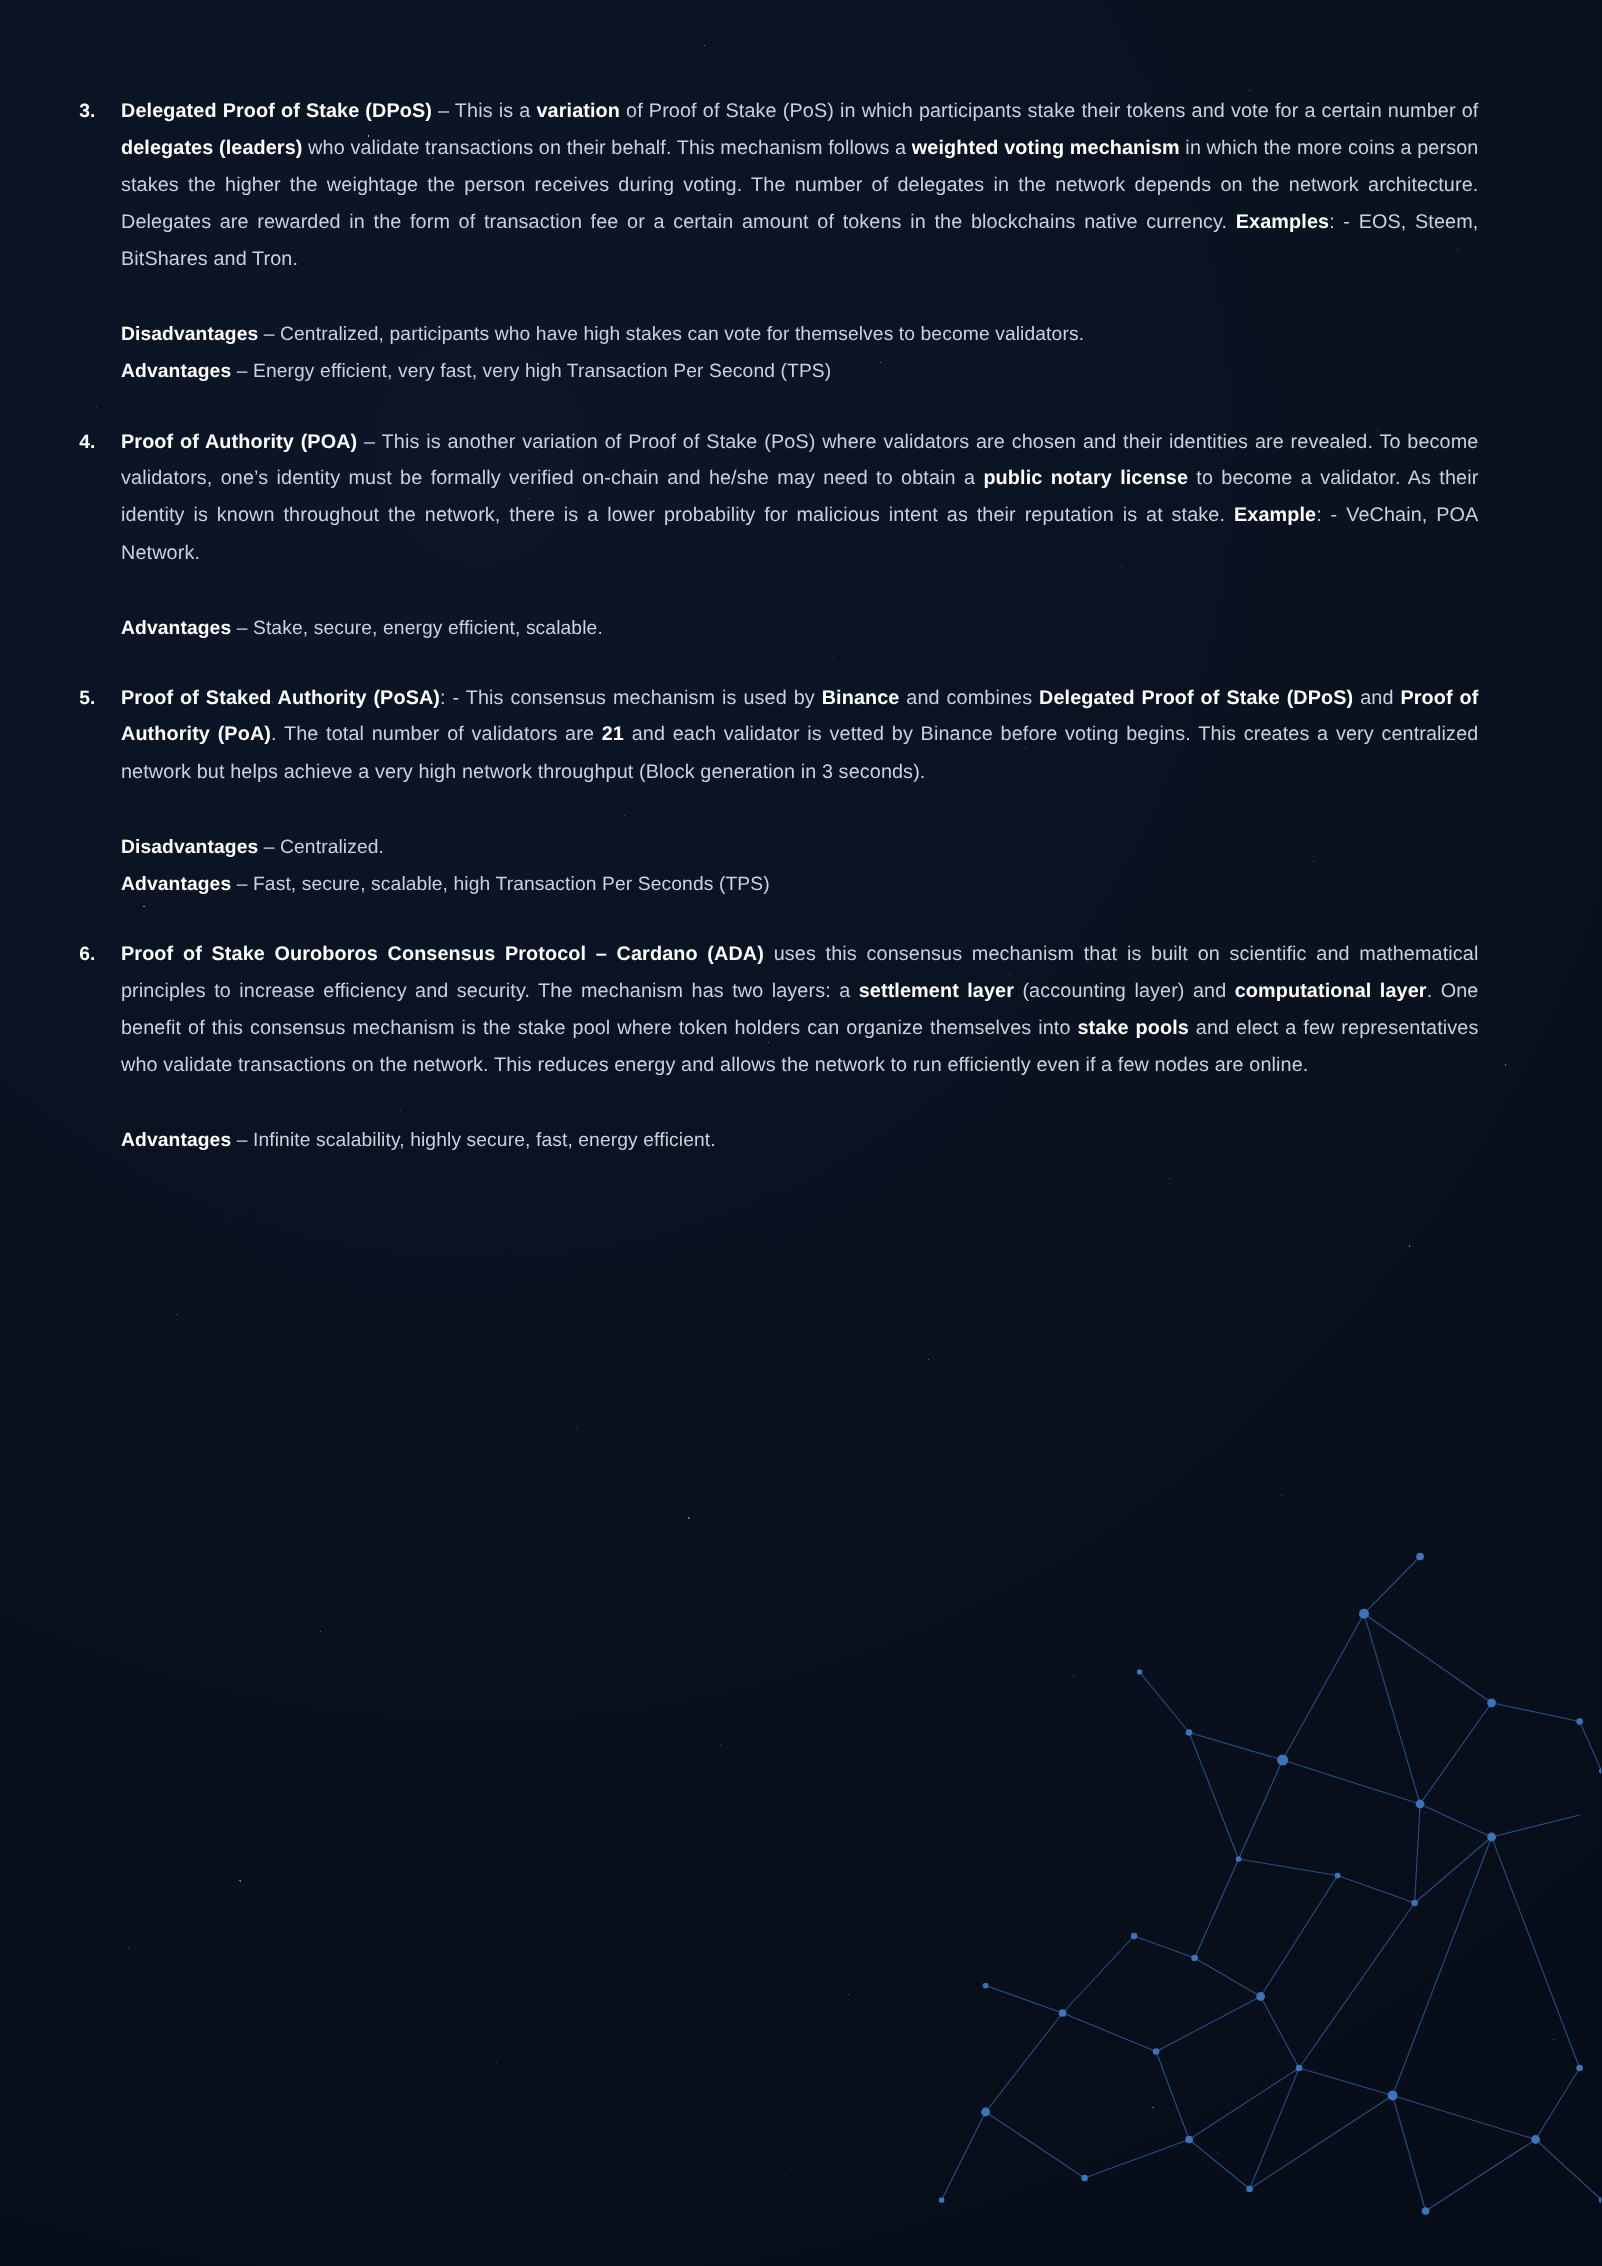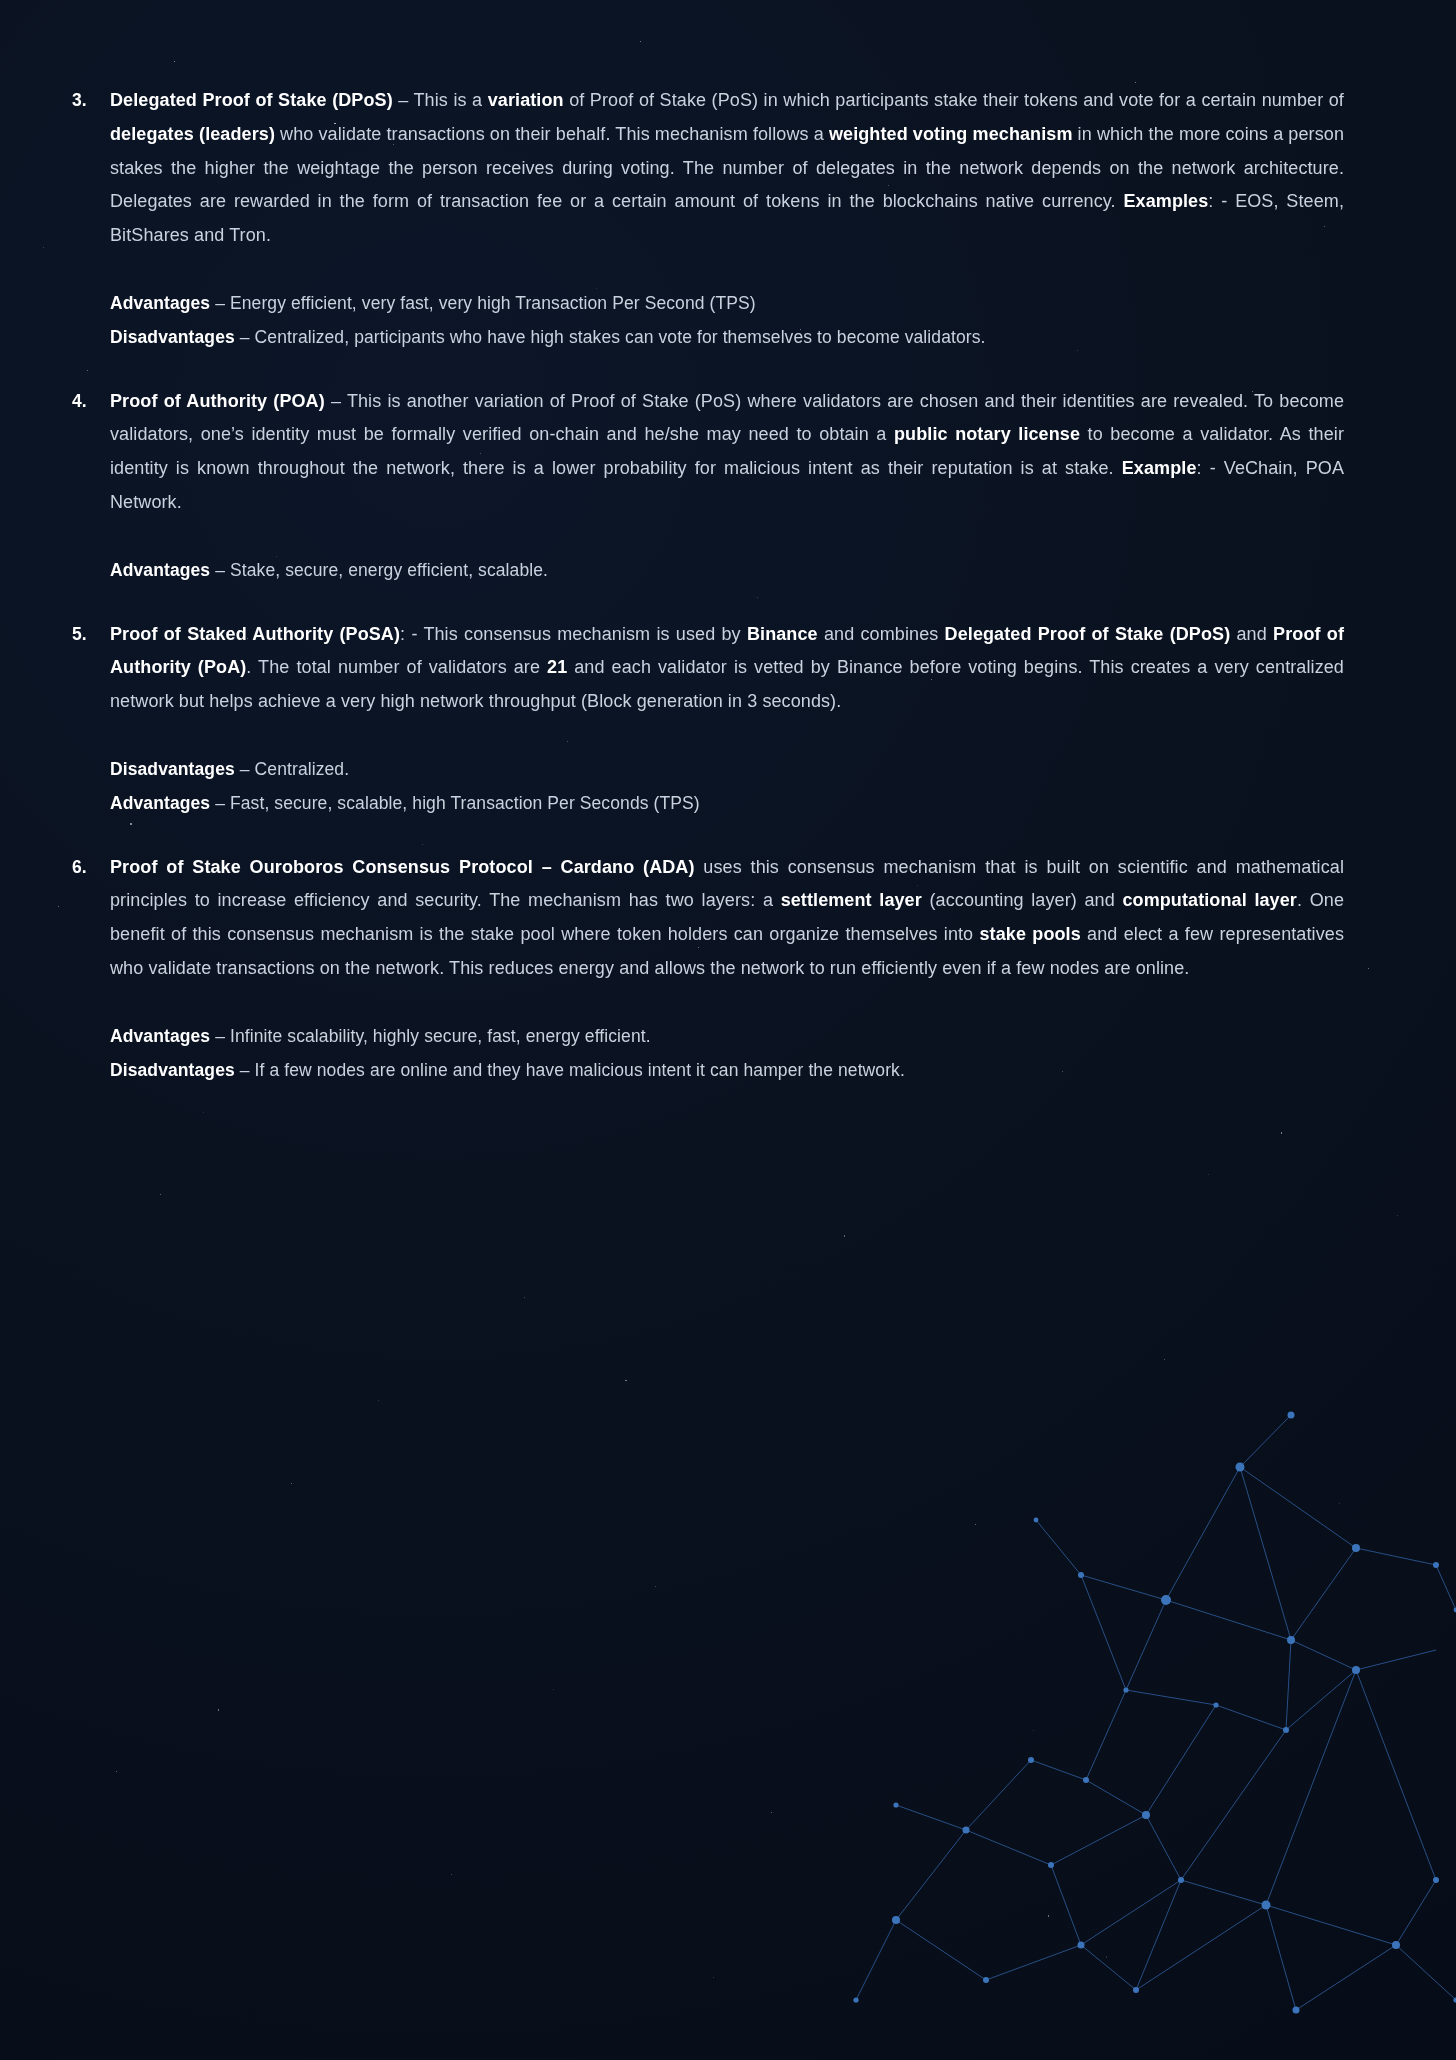--- a/index.html
+++ b/index.html
@@ -196,25 +196,25 @@
 
   <div class="content">
     <ol class="items">
 
       <li class="item">
         <p class="para">
           <span class="b">Delegated Proof of Stake (DPoS)</span><span><span> – This is a </span><span class="b">variation</span><span> of Proof of Stake (PoS) in which participants stake their tokens and vote for a certain number of </span><span class="b">delegates (leaders)</span><span> who validate transactions on their behalf. This mechanism follows a </span><span class="b">weighted voting mechanism</span><span> in which the more coins a person stakes the higher the weightage the person receives during voting. The number of delegates in the network depends on the network architecture. Delegates are rewarded in the form of transaction fee or a certain amount of tokens in the blockchains native currency. </span><span class="b">Examples</span><span>: - EOS, Steem, BitShares and Tron.</span></span>
         </p>
         <div class="adv-block">
           <p class="adv-line">
+            <span class="b">Disadvantages</span><span> – Centralized, participants who have high stakes can vote for themselves to become validators.</span>
+          </p>
+          <p class="adv-line">
             <span class="b">Advantages</span><span> – Energy efficient, very fast, very high Transaction Per Second (TPS)</span>
           </p>
-          <p class="adv-line">
-            <span class="b">Disadvantages</span><span> – Centralized, participants who have high stakes can vote for themselves to become validators.</span>
-          </p>
         </div>
       </li>
 
       <li class="item">
         <p class="para">
           <span class="b">Proof of Authority (POA)</span><span><span> – This is another variation of Proof of Stake (PoS) where validators are chosen and their identities are revealed. To become validators, one’s identity must be formally verified on-chain and he/she may need to obtain a </span><span class="b">public notary license</span><span> to become a validator. As their identity is known throughout the network, there is a lower probability for malicious intent as their reputation is at stake. </span><span class="b">Example</span><span>: - VeChain, POA Network.</span></span>
         </p>
         <div class="adv-block">
           <p class="adv-line">
             <span class="b">Advantages</span><span> – Stake, secure, energy efficient, scalable.</span>
@@ -236,22 +236,19 @@
         </div>
       </li>
 
       <li class="item">
         <p class="para">
           <span class="b">Proof of Stake Ouroboros Consensus Protocol – Cardano (ADA)</span><span><span> uses this consensus mechanism that is built on scientific and mathematical principles to increase efficiency and security. The mechanism has two layers: a </span><span class="b">settlement layer</span><span> (accounting layer) and </span><span class="b">computational layer</span><span>. One benefit of this consensus mechanism is the stake pool where token holders can organize themselves into </span><span class="b">stake pools</span><span> and elect a few representatives who validate transactions on the network. This reduces energy and allows the network to run efficiently even if a few nodes are online.</span></span>
         </p>
         <div class="adv-block">
           <p class="adv-line">
             <span class="b">Advantages</span><span> – Infinite scalability, highly secure, fast, energy efficient.</span>
-          </p>
-          <p class="adv-line nj">
-            <span class="b">Disadvantages</span><span> – If a few nodes are online and they have malicious intent it can hamper the network.</span>
           </p>
         </div>
       </li>
 
     </ol>
   </div>
 </div>
 
 </body></html>

